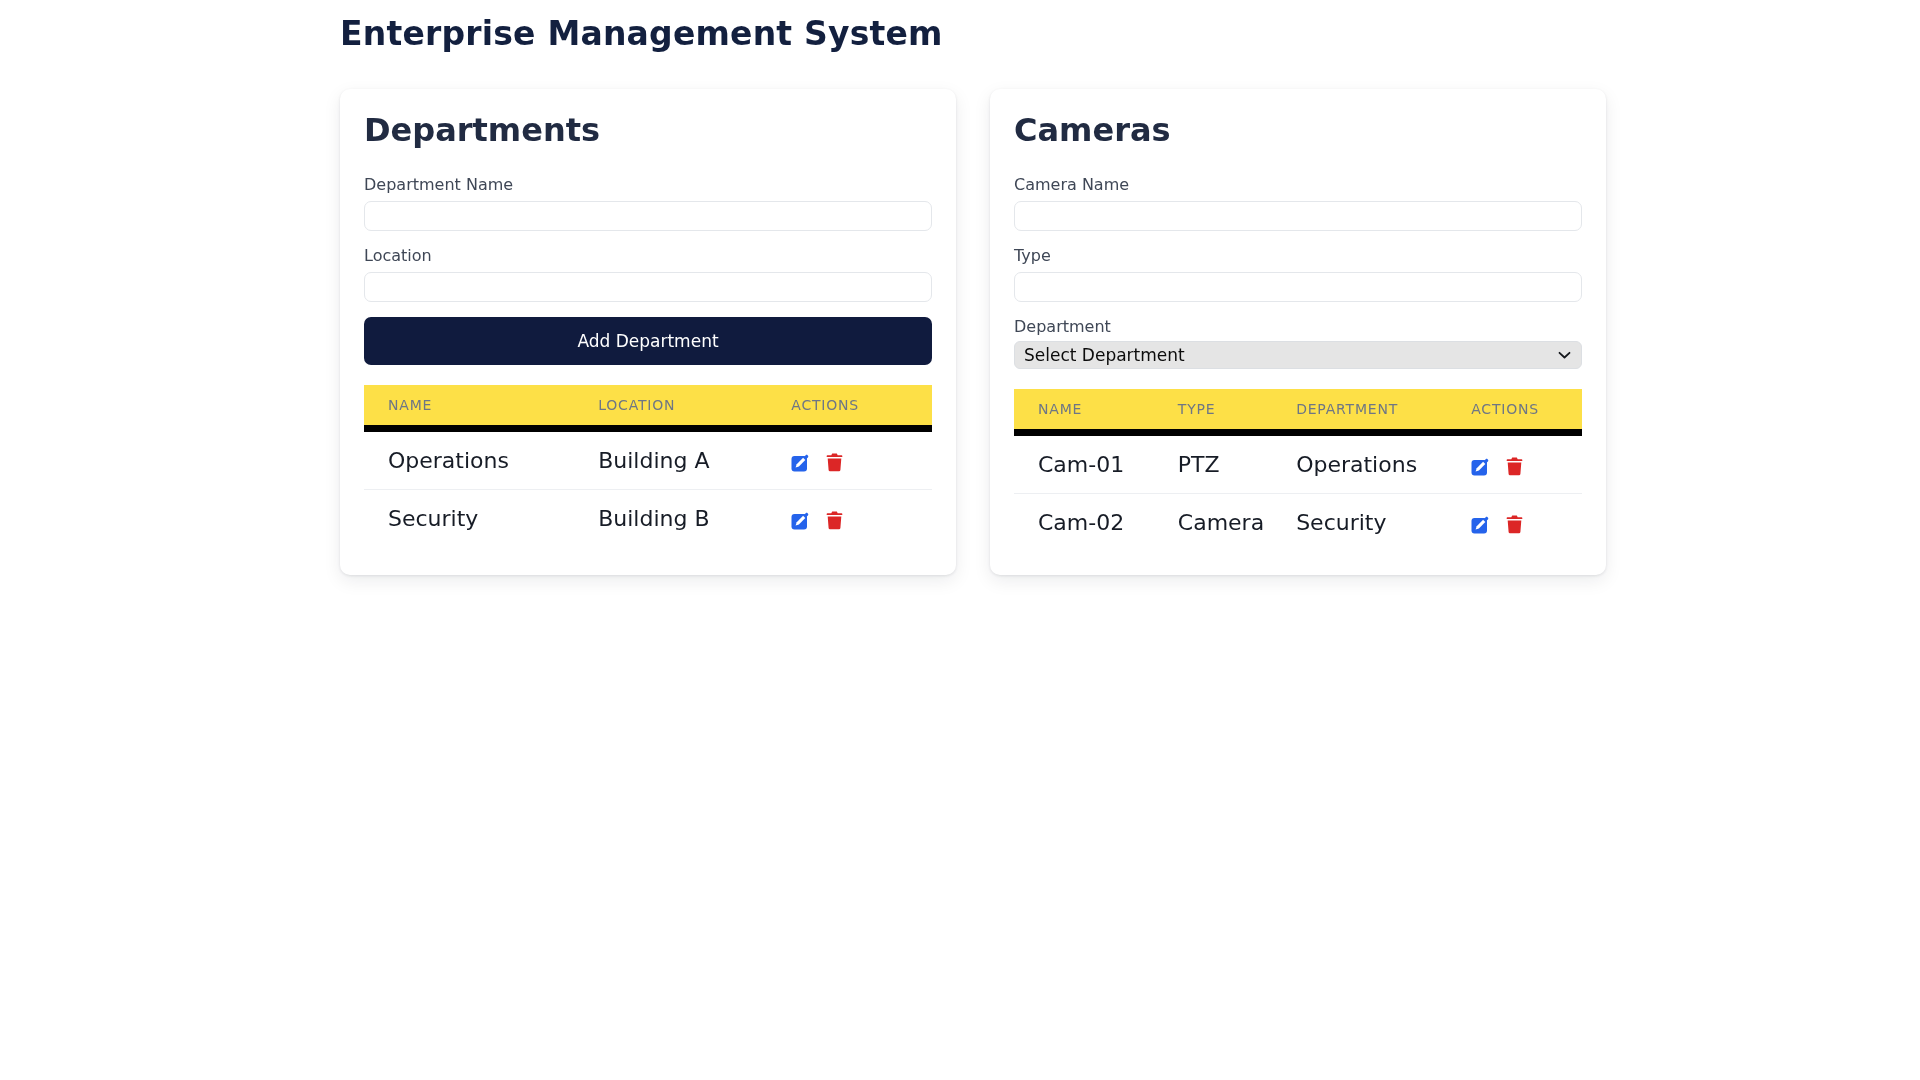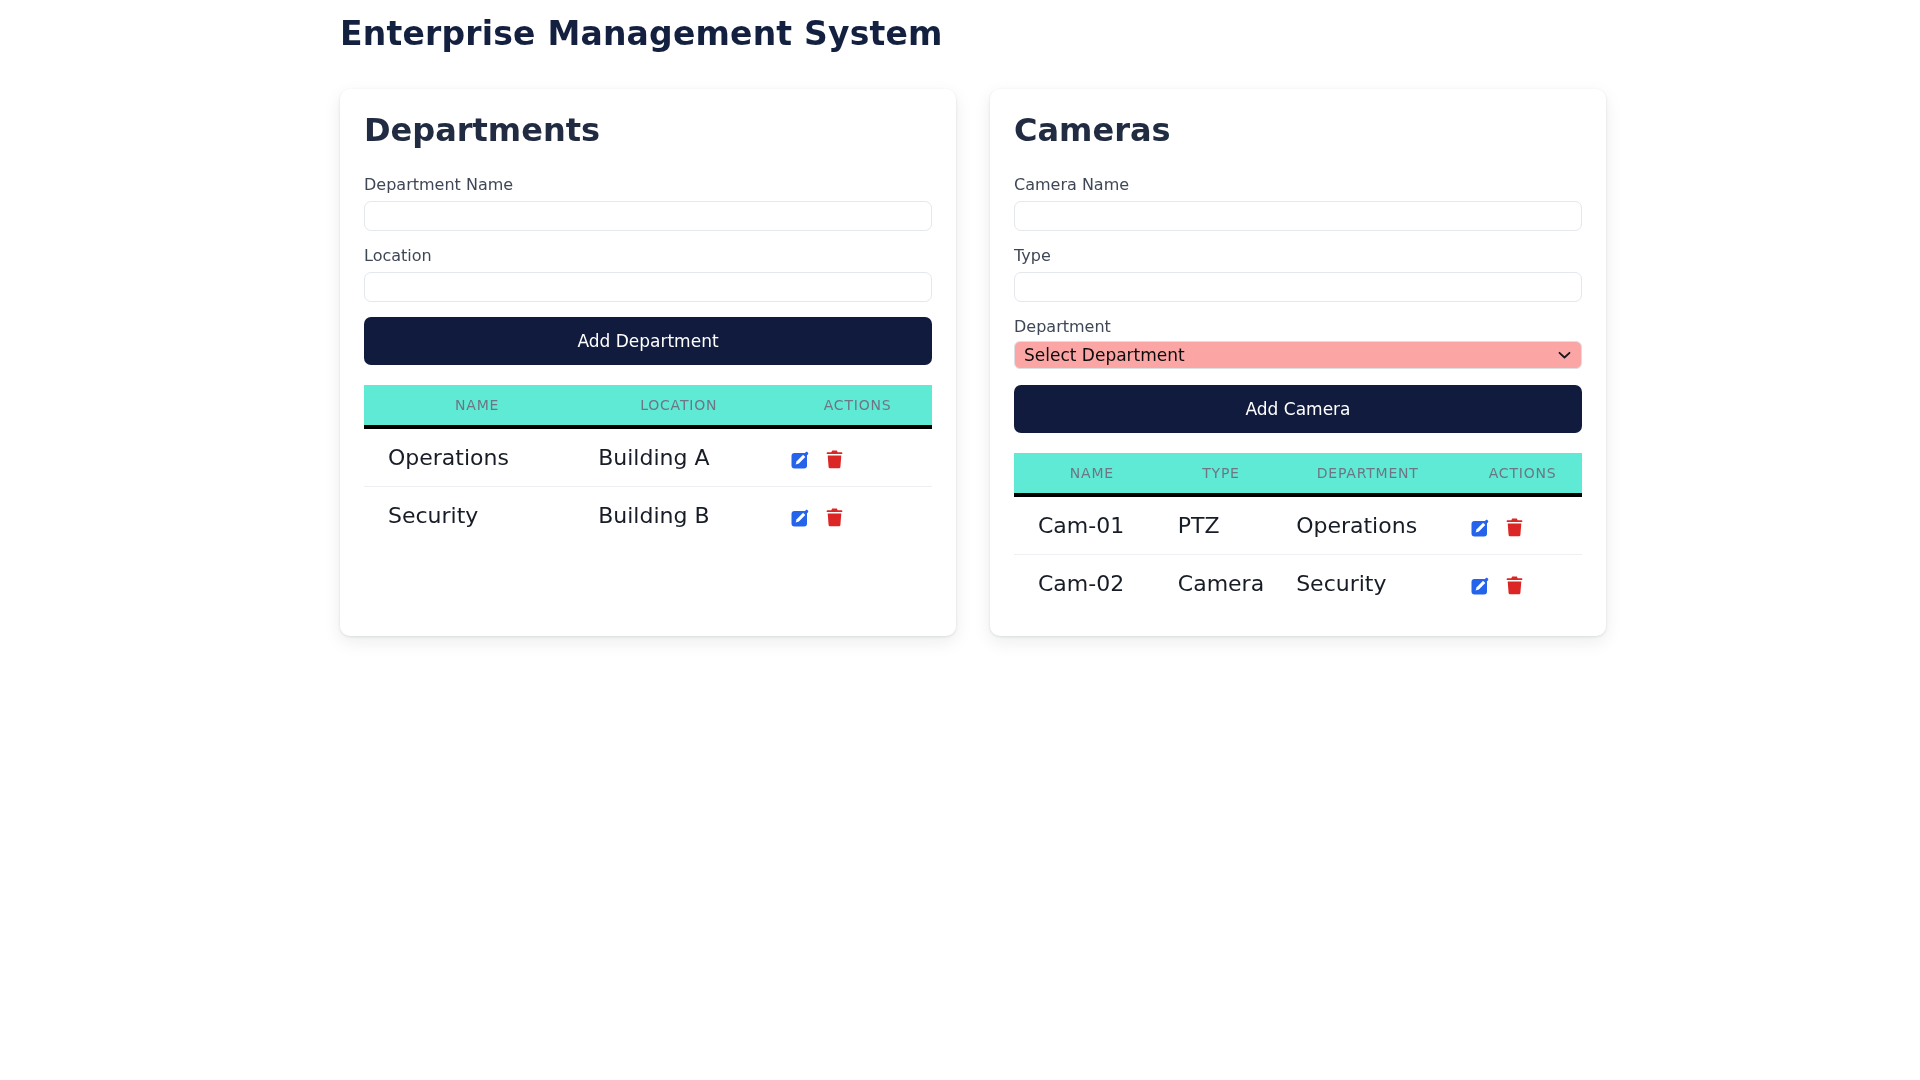--- a/index.html
+++ b/index.html
@@ -33,30 +33,30 @@
   .primary-btn {
     display: block; width: 100%; height: 48px; margin-top: 5px;
     background: #101b3e; color: #ffffff;
     border: 0; border-radius: 7px;
     font-size: 17px; font-family: inherit; cursor: pointer;
   }
   .select-wrap { position: relative; margin-bottom: 16px; }
   .select-input {
     appearance: none; -webkit-appearance: none; -moz-appearance: none;
     display: block; width: 100%; height: 28px;
-    background: #fca5a5; border: 1px solid #dcdfe3; border-radius: 6px;
+    background: #e5e5e5; border: 1px solid #dcdfe3; border-radius: 6px;
     padding: 1px 30px 2px 9px;
     font-size: 17px; font-family: inherit; color: #0c0c0c;
   }
   .caret { position: absolute; right: 11px; top: 50%; transform: translateY(-46%); pointer-events: none; line-height: 0; }
   .data-table { width: 100%; border-collapse: collapse; margin-top: 20px; }
   .data-table th {
-    background: #5eead4; text-align: center; font-weight: normal;
+    background: #fde047; text-align: left; font-weight: normal;
     font-size: 14px; color: #6e7685; letter-spacing: 0.8px;
-    padding: 12px 8px 12px 24px; border-bottom: 4px solid #000000;
+    padding: 12px 8px 12px 24px; border-bottom: 7px solid #000000;
   }
   .data-table td {
     font-size: 22px; color: #171c26;
     padding: 16px 8px 16px 24px; border-bottom: 1px solid #edeff2;
   }
   .data-table tr:last-child td { border-bottom: 0; }
   .icon-btn {
     background: none; border: 0; padding: 0; margin-right: 9px;
     cursor: pointer; vertical-align: middle; line-height: 0;
   }
@@ -150,21 +150,20 @@
         <select class="select-input">
           <option>Select Department</option>
         </select>
         <span class="caret">
           <svg width="13" height="8" viewBox="0 0 13 8" fill="none">
               <path d="M1.5 1.5 L6.5 6.2 L11.5 1.5" stroke="#15181d" stroke-width="1.8" stroke-linecap="round" stroke-linejoin="round"></path>
             </svg>
         </span>
       </div>
 
-      <button class="primary-btn">Add Camera</button>
 
       <table class="data-table">
         <colgroup>
             <col style="width:25%">
             <col style="width:20%">
             <col style="width:31%">
             <col style="width:24%">
           </colgroup>
         <thead>
           <tr>

